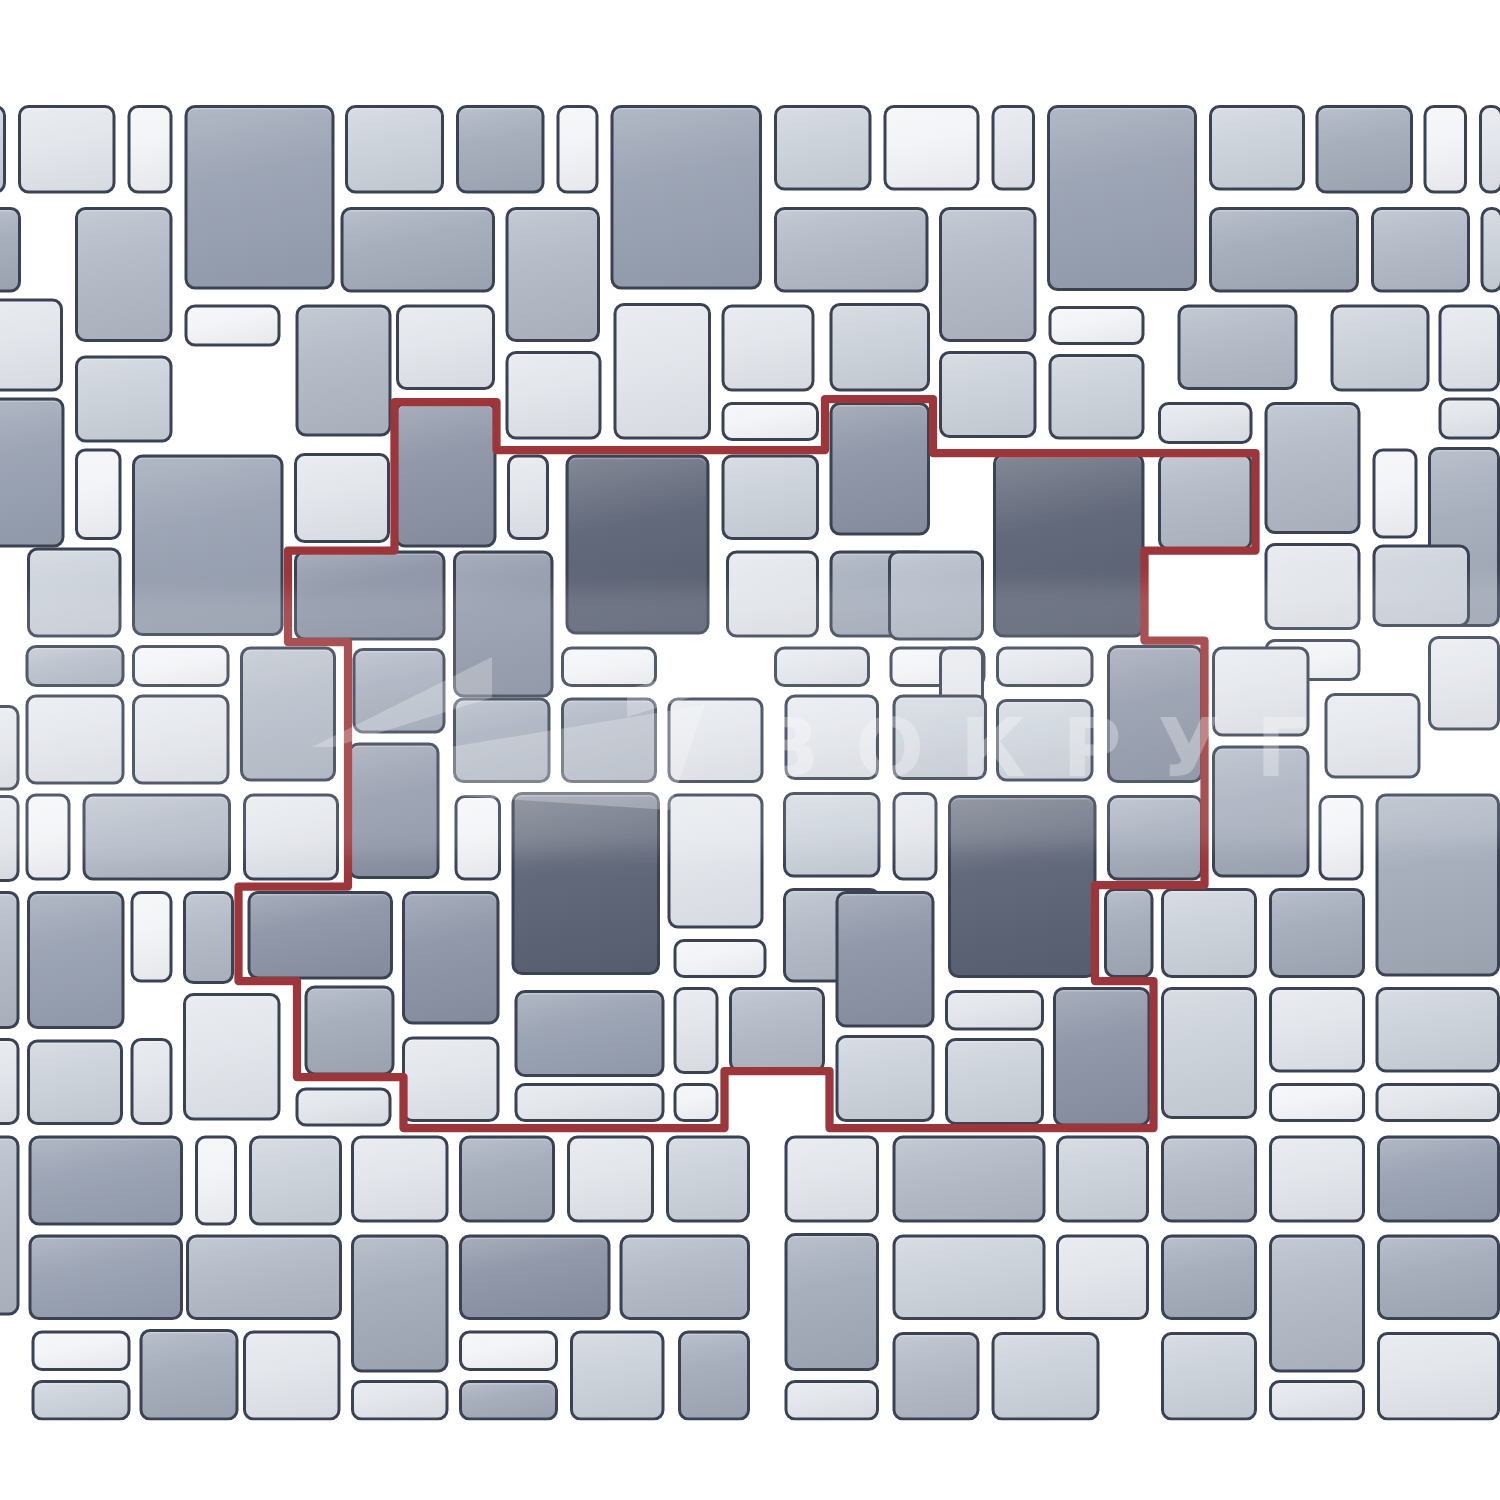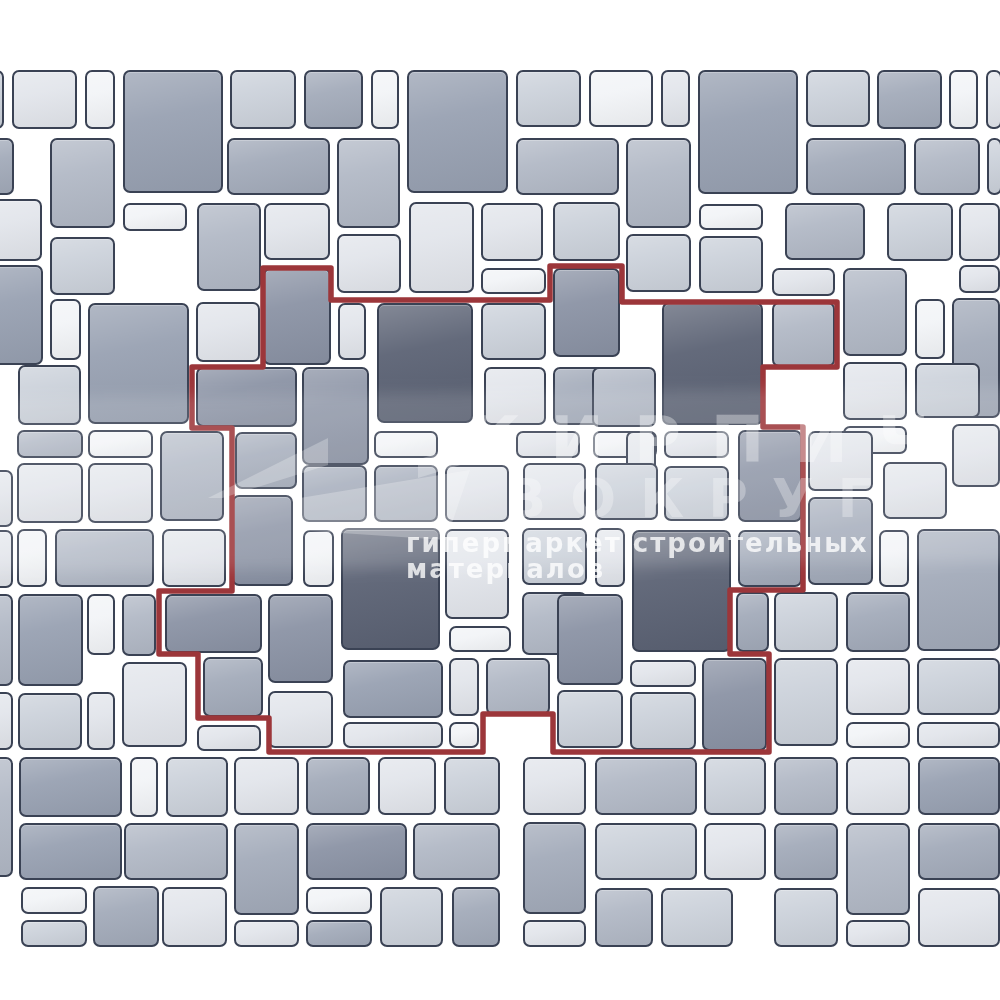--- a/index.html
+++ b/index.html
@@ -250,17 +250,15 @@
 
   <svg id="outline-layer" viewBox="0 0 1000 1000" xmlns="http://www.w3.org/2000/svg">
     <path id="unit-outline" fill="none" stroke-width="5.5" stroke-linejoin="round" stroke-linecap="round" d="M263,268 L331,268 L331,300 L550,300 L550,266 L622,266 L622,302 L837,302 L837,367 L763,367 L763,427 L803,427 L803,590 L730,590 L730,654 L769,654 L769,752 L553,752 L553,714 L483,714 L483,752 L269,752 L269,718 L198,718 L198,654 L159,654 L159,591 L232,591 L232,428 L192,428 L192,367 L263,367 Z" stroke="#9c363a"></path>
   </svg>
 
   <div id="watermark">
     <div class="wm-wash"></div>
     <div class="wm-shape s1"></div>
     <div class="wm-shape s2"></div>
     <div class="wm-shape s3"></div>
-    <div class="wm-kirpich">КИРПИЧ</div>
     <div class="wm-vokrug">ВОКРУГ</div>
-    <div class="wm-tagline">гипермаркет строительных материалов</div>
   </div>
 </div>
 
 </body></html>

